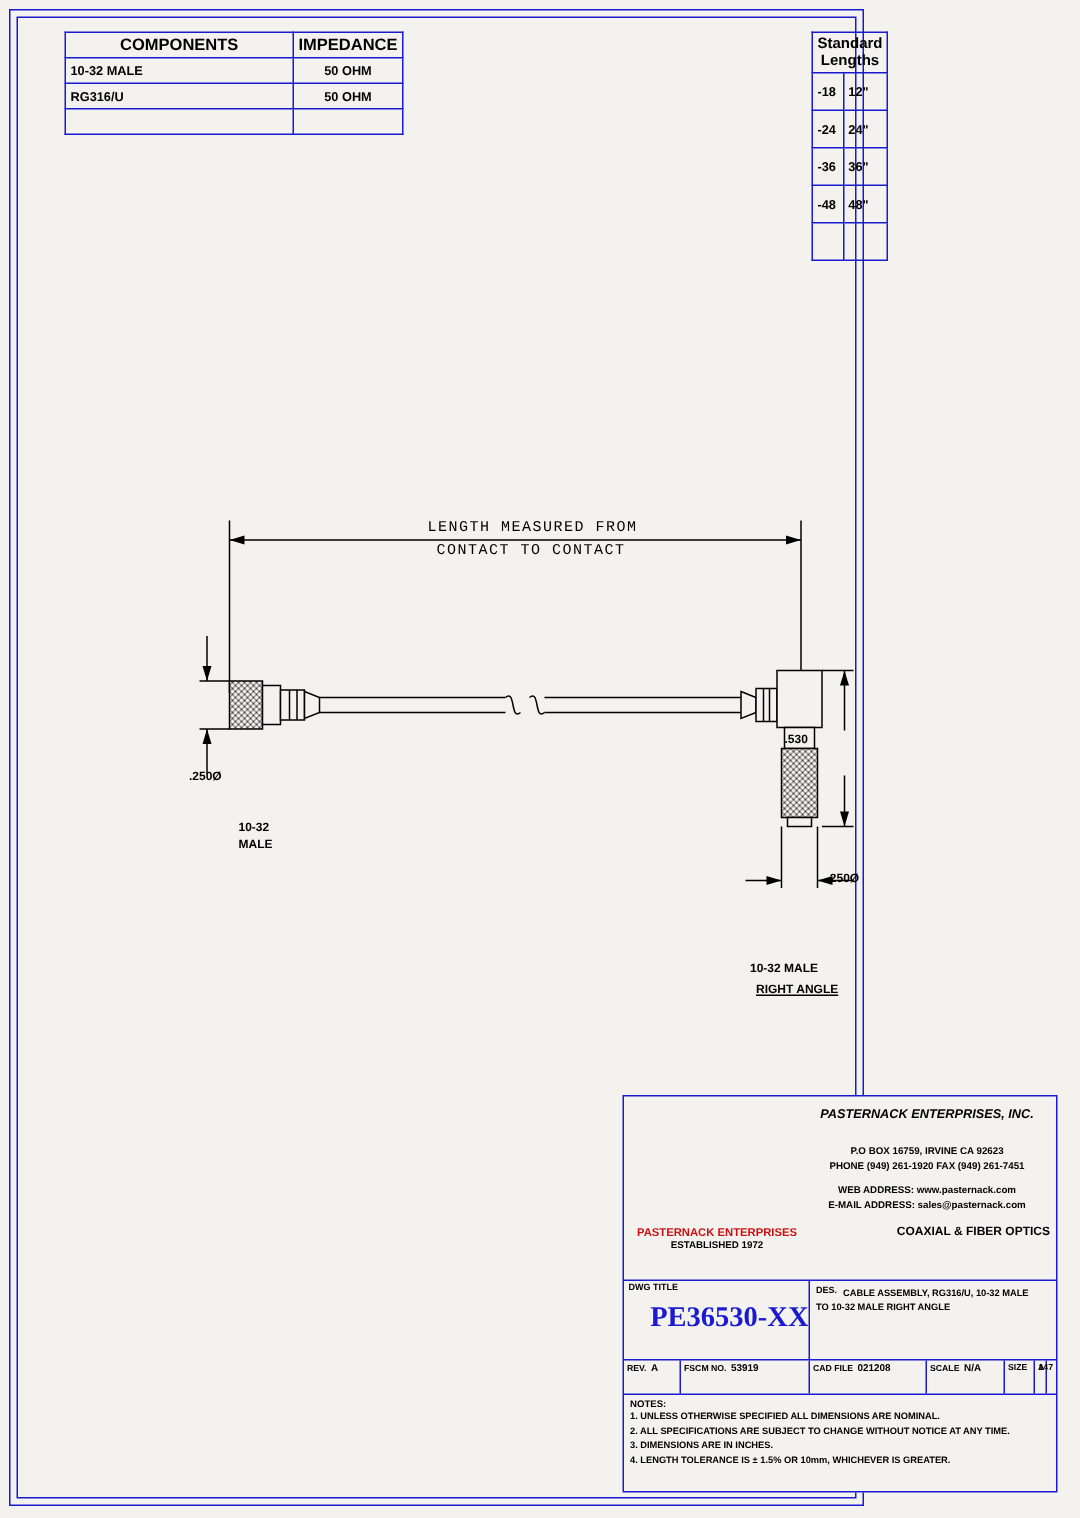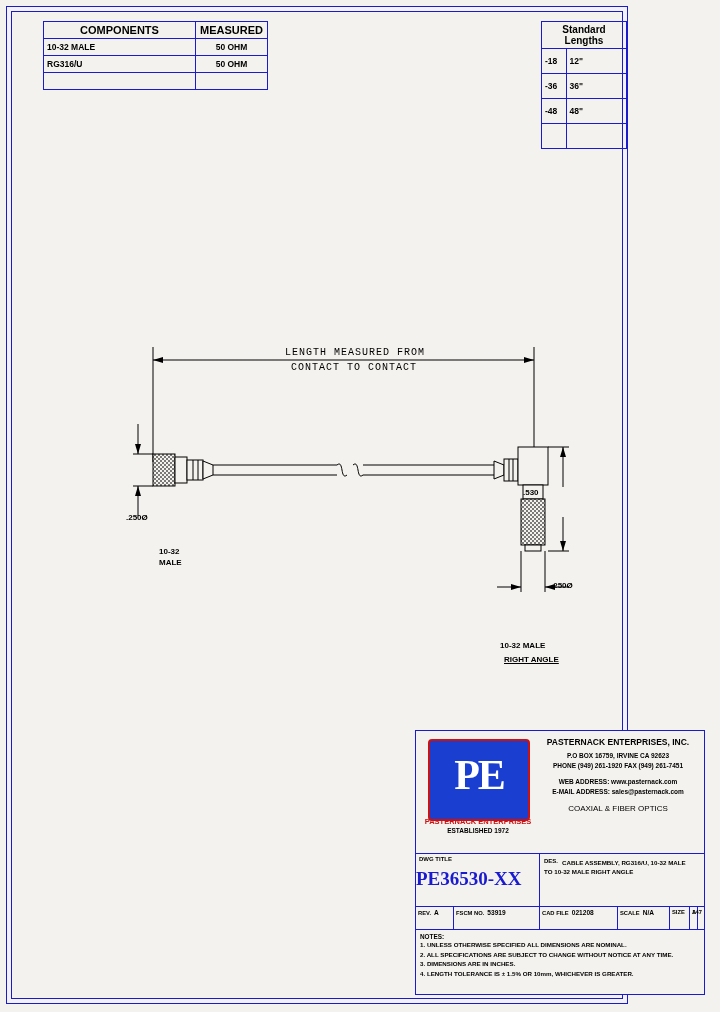--- a/index.html
+++ b/index.html
@@ -4,21 +4,21 @@
 <style>
   html,body{margin:0;padding:0;}
   body{
     width:720px;height:1012px;
     background:#f4f2ee;
     font-family:"Liberation Sans", sans-serif;
     position:relative;
     overflow:hidden;
   }
   .sheet{
-    position:absolute;left:6px;top:6px;width:622px;height:998px;
+    position:absolute;left:6px;top:6px;width:570px;height:998px;
     border:1px solid #1a1ad0;background:#f4f2ee;box-sizing:border-box;
   }
   .inner{
     position:absolute;left:4px;top:4px;right:4px;bottom:4px;
     border:1px solid #1a1ad0;box-sizing:border-box;
   }
 
   
   table{border-collapse:collapse;}
   .tbl td,.tbl th{
@@ -78,33 +78,33 @@
     position:absolute;left:0;top:80px;width:112px;text-align:center;
     color:#cc1111;font-size:7.5px;font-weight:bold;
   }
   .pe-est{
     position:absolute;left:0;top:90px;width:112px;text-align:center;
     color:#000;font-size:6.5px;font-weight:bold;
   }
   .tb-company{
     position:absolute;left:120px;top:6px;right:4px;text-align:center;
   }
-  .tb-company .nm{font-size:8.5px;font-weight:bold;margin-bottom:4px;}
+  .tb-company .nm{font-size:8.5px;font-weight:bold;margin-bottom:16px;font-style:italic;}
   .tb-company .ln{font-size:6.5px;font-weight:bold;line-height:10px;}
   .tb-company .sp{height:6px;}
-  .tb-company .coax{font-size:8px;font-weight:normal;margin-top:7px;}
+  .tb-company .coax{font-size:8px;font-weight:bold;margin-top:7px;text-align:right;}
 
   .tb-dwg-row{position:relative;height:52px;border-bottom:1px solid #1a1ad0;}
   .tb-dwg-left{
     position:absolute;left:0;top:0;width:124px;height:100%;
     border-right:1px solid #1a1ad0;box-sizing:border-box;
   }
   .tb-dwg-left .cap{font-size:6px;font-weight:bold;padding:2px 0 0 3px;}
   .tb-dwg-left .pn{
-    text-align:left;color:#1a1ad0;font-size:19px;font-weight:bold;
+    text-align:right;color:#1a1ad0;font-size:19px;font-weight:bold;
     font-family:"Liberation Serif", serif;margin-top:6px;
   }
   .tb-des{position:absolute;left:128px;top:4px;right:3px;}
   .tb-des .cap{font-size:6px;font-weight:bold;float:left;margin-right:4px;}
   .tb-des .txt{font-size:6.2px;font-weight:bold;line-height:9px;}
 
   .tb-meta{position:relative;height:22px;border-bottom:1px solid #1a1ad0;}
   .tb-meta .cell{
     position:absolute;top:0;height:100%;border-right:1px solid #1a1ad0;
     box-sizing:border-box;font-size:5.8px;font-weight:bold;padding:2px 2px;
@@ -119,21 +119,21 @@
 </head>
 <body>
 
 <div class="sheet">
   <div class="inner"></div>
 
   <table class="tbl components">
     <tbody>
         <tr>
       <td class="c-col1 hdr">COMPONENTS</td>
-      <td class="c-col2 hdr">MEASURED</td>
+      <td class="c-col2 hdr">IMPEDANCE</td>
     </tr>
     <tr>
       <td class="c-col1">10-32 MALE</td>
       <td class="c-col2">50 OHM</td>
     </tr>
     <tr>
       <td class="c-col1">RG316/U</td>
       <td class="c-col2">50 OHM</td>
     </tr>
     <tr>
@@ -144,20 +144,24 @@
     </table>
 
   <table class="tbl lengths">
     <tbody>
         <tr>
       <td class="hdr" colspan="2">Standard Lengths</td>
     </tr>
     <tr>
       <td class="l-col1">-18</td>
       <td class="l-col2">12"</td>
+    </tr>
+    <tr>
+      <td class="l-col1">-24</td>
+      <td class="l-col2">24"</td>
     </tr>
     <tr>
       <td class="l-col1">-36</td>
       <td class="l-col2">36"</td>
     </tr>
     <tr>
       <td class="l-col1">-48</td>
       <td class="l-col2">48"</td>
     </tr>
     <tr>
@@ -247,23 +251,20 @@
   <div class="lbl" style="left:497px;top:648px;text-decoration:underline;">RIGHT ANGLE</div>
 
   <div class="lbl" style="left:119px;top:506px;">.250Ø</div>
   <div class="lbl" style="left:516px;top:481px;">.530</div>
   <div class="lbl" style="left:544px;top:574px;">.250Ø</div>
 
   <div class="titleblock">
 
     <div class="tb-logo-row">
       <div class="logo-box">
-        <div class="pe-badge">
-          <div class="pe-text">PE</div>
-        </div>
         <div class="pe-ribbon">PASTERNACK ENTERPRISES</div>
         <div class="pe-est">ESTABLISHED 1972</div>
       </div>
       <div class="tb-company">
         <div class="nm">PASTERNACK ENTERPRISES, INC.</div>
         <div class="ln">P.O BOX 16759, IRVINE  CA 92623</div>
         <div class="ln">PHONE (949) 261-1920 FAX (949) 261-7451</div>
         <div class="sp"></div>
         <div class="ln">WEB ADDRESS: www.pasternack.com</div>
         <div class="ln">E-MAIL ADDRESS: sales@pasternack.com</div>

